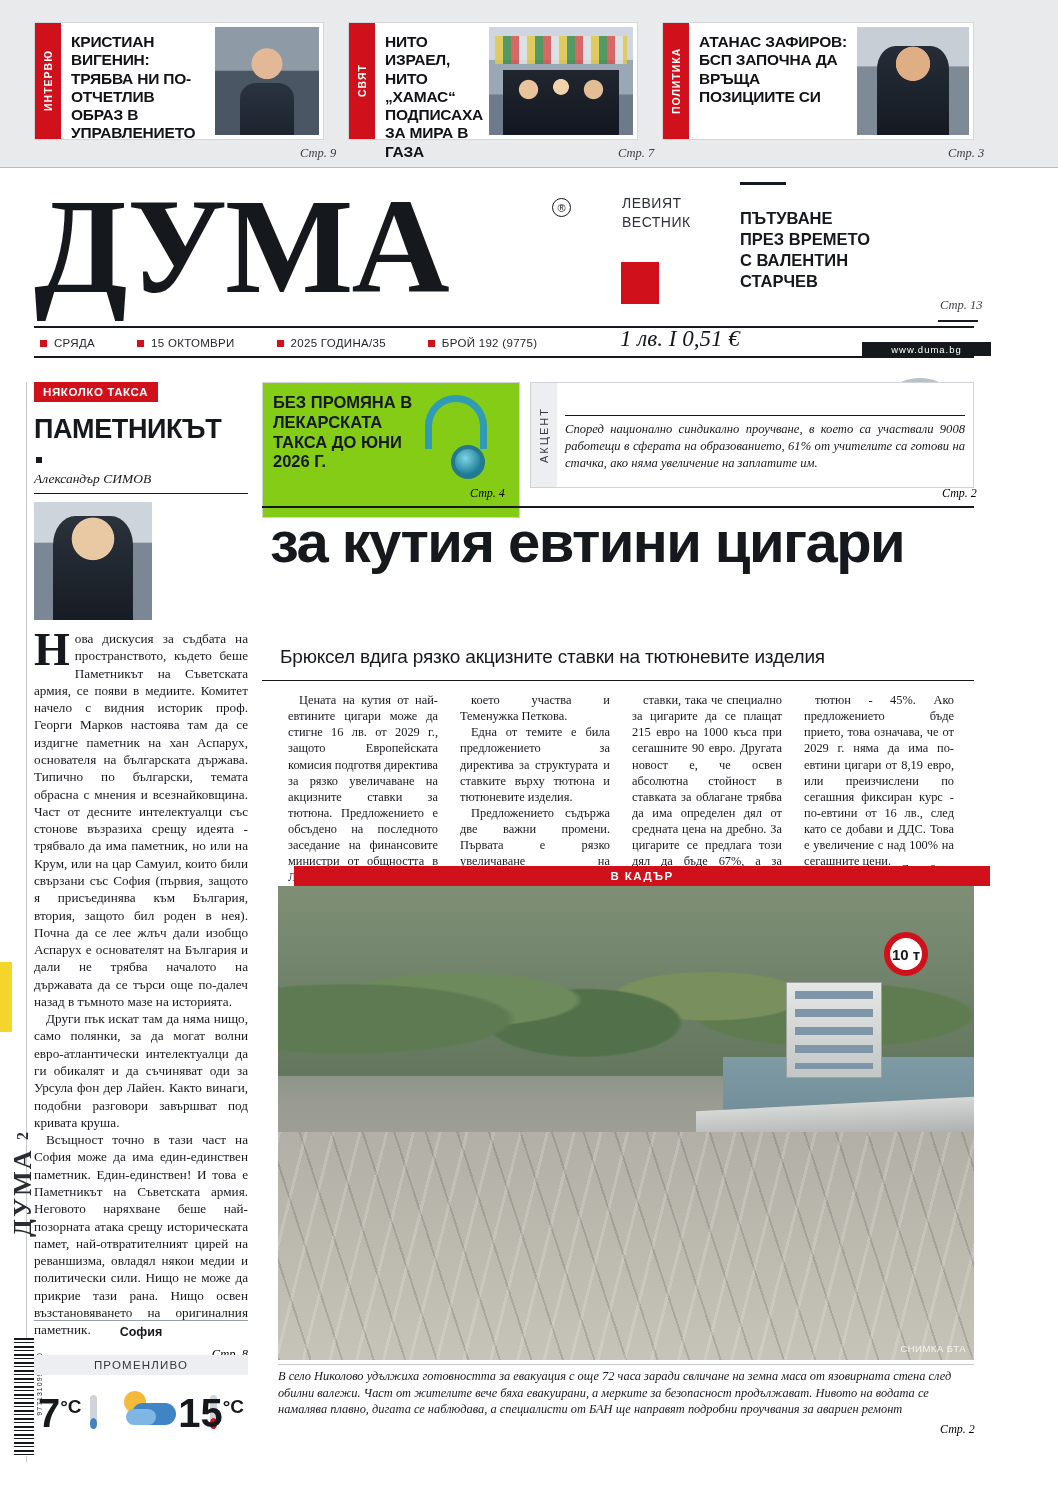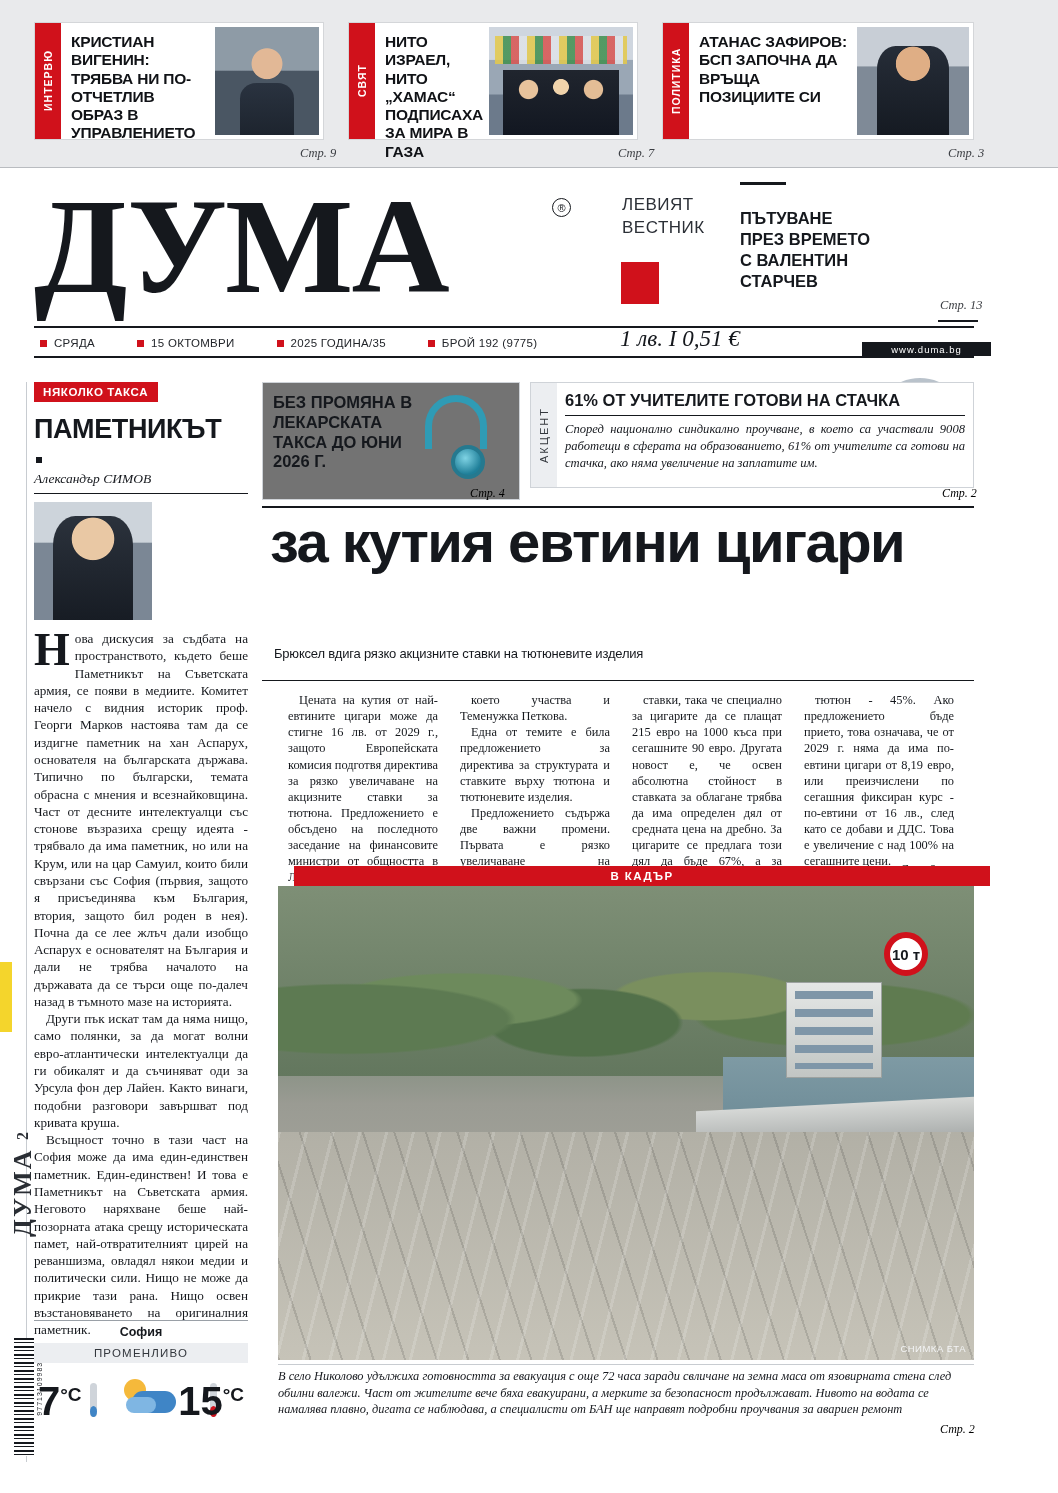--- a/index.html
+++ b/index.html
@@ -108,21 +108,21 @@
     letter-spacing: -2px; color: #15181d;
   }
   .logo-r {
     position: absolute; left: 552px; top: 28px;
     width: 19px; height: 19px; border: 1.4px solid #15181d; border-radius: 50%;
     font-family: "Liberation Sans", sans-serif; font-size: 11px;
     display: flex; align-items: center; justify-content: center; color:#15181d;
   }
   .leviyat {
     position: absolute; left: 622px; top: 24px;
-    font-family: "Liberation Sans", sans-serif; font-size: 17px;
+    font-family: "Liberation Sans", sans-serif; font-size: 14px;
     line-height: 1.35; color: #2c3037; letter-spacing: .5px;
   }
   .redsq { position: absolute; left: 621px; top: 92px; width: 38px; height: 42px; background:#d0111b; }
   .rule-top { position: absolute; left: 740px; top: 12px; width: 46px; height: 3px; background:#15181d; }
   .travel {
     position: absolute; left: 740px; top: 38px; width: 132px;
     font-family: "Liberation Sans", sans-serif; font-size: 16.5px; font-weight: bold;
     line-height: 1.28; color: #15181d;
   }
   .travel-page { position: absolute; left: 940px; top: 128px; font-size: 12.5px; font-style: italic; color:#3a3d42; }
@@ -186,21 +186,21 @@
     float: left; font-size: 46px; line-height: 36px; font-weight: bold;
     padding: 2px 5px 0 0; font-family: "Liberation Serif", serif;
   }
   .op-page { margin-top: 8px; text-align: right; font-size: 12.5px; font-style: italic; width:214px; }
 
   
   .weather { position: absolute; left: 34px; top: 1320px; width: 214px; }
   .weather-rule { width:214px; height:1px; background:#9aa0a7; }
   .weather-city {
     text-align: center; font-family: "Liberation Sans", sans-serif;
-    font-size: 12.5px; font-weight: bold; padding: 4px 0 4px; color:#15181d;
+    font-size: 12.5px; font-weight: bold; padding: 4px 0 16px; color:#15181d;
   }
   .weather-band {
     background: #eceef1; text-align:center; padding: 4px 0;
     font-family: "Liberation Sans", sans-serif; font-size: 11.5px;
     letter-spacing: 1.2px; color:#33373d;
   }
   .weather-nums { position: relative; height: 72px; }
   .wtemp {
     position: absolute; top: 16px;
     font-family: "Liberation Sans", sans-serif; font-size: 40px; font-weight: bold; color:#15181d;
@@ -232,22 +232,22 @@
   .barcode-txt {
     position:absolute; left:36px; top:1352px; font-size:7px; color:#15181d;
     writing-mode: vertical-rl; transform: rotate(180deg); letter-spacing:1px;
     font-family: "Liberation Sans", sans-serif;
   }
   .yellow-strip { position:absolute; left:0; top:962px; width:12px; height:70px; background:#f4d52c; }
   .vline { position: absolute; left: 26px; top: 382px; width: 1px; height: 1080px; background:#c8ccd1; }
 
   
   .promo-pill {
-    position: absolute; left: 262px; top: 382px; width: 258px; height: 118px;
-    border: 1px solid #cfd3d8; background:#737373; overflow:hidden;
+    position: absolute; left: 262px; top: 382px; width: 258px; height: 136px;
+    border: 1px solid #cfd3d8; background:#84cc16; overflow:hidden;
   }
   .promo-pill .ptext {
     position: absolute; left: 10px; top: 10px; width: 140px;
     font-family: "Liberation Sans", sans-serif; font-size: 16.5px; font-weight: bold;
     line-height: 1.2; color: #15181d;
   }
   .stetho { position:absolute; right: 8px; top: 10px; width: 96px; height: 96px; }
   .stetho .tube {
     position:absolute; left:10px; top:2px; width:62px; height:54px;
     border: 7px solid #2f9bb5; border-bottom: none; border-radius: 34px 34px 0 0;
@@ -281,22 +281,22 @@
   .accent-page { position:absolute; left: 942px; top: 486px; font-size:12px; font-style:italic; }
 
   
   .main-rule-top { position:absolute; left:262px; top:506px; width:712px; height:2px; background:#15181d; }
   .headline {
     position: absolute; left: 270px; top: 512px; width: 706px;
     font-family: "Liberation Sans", sans-serif; font-weight: bold;
     font-size: 58px; line-height: 1.03; letter-spacing: -1.6px; color:#15181d;
   }
   .subhead {
-    position: absolute; left: 274px; top: 646px; width: 690px;
-    font-family: "Liberation Sans", sans-serif; font-size: 13px; color:#15181d;
+    position: absolute; left: 280px; top: 646px; width: 690px;
+    font-family: "Liberation Sans", sans-serif; font-size: 19px; color:#15181d;
     letter-spacing: -.2px;
   }
   .head-rule-b { position:absolute; left:262px; top:680px; width:712px; height:1px; background:#15181d; }
 
   
   .body-cols {
     position: absolute; left: 288px; top: 692px; width: 686px;
     display: flex; gap: 22px;
   }
   .bcol { width: 150px; font-size: 12.4px; line-height: 1.3; text-align: justify; color:#15181d; }
@@ -513,21 +513,20 @@
     <div class="ptext">БЕЗ ПРОМЯНА В ЛЕКАРСКАТА ТАКСА ДО ЮНИ 2026 Г.</div>
     <div class="stetho">
       <span class="tube"></span>
       <span class="bell"></span>
     </div>
   </div>
   <div class="promo-page">Стр. 4</div>
 
   <div class="accent-box">
     <div class="accent-tag">АКЦЕНТ</div>
-    <div class="accent-head">61% ОТ УЧИТЕЛИТЕ ГОТОВИ НА СТАЧКА</div>
     <div class="accent-rule"></div>
     <div class="accent-body">Според национално синдикално проучване, в което са участвали 9008 работещи в сферата на образованието, 61% от учителите са готови на стачка, ако няма увеличение на заплатите им.</div>
   </div>
   <div class="accent-page">Стр. 2</div>
 
   <div class="main-rule-top"></div>
   <div class="headline">
     <div>за кутия евтини цигари</div>
   </div>
   <div class="subhead">Брюксел вдига рязко акцизните ставки на тютюневите изделия</div>

